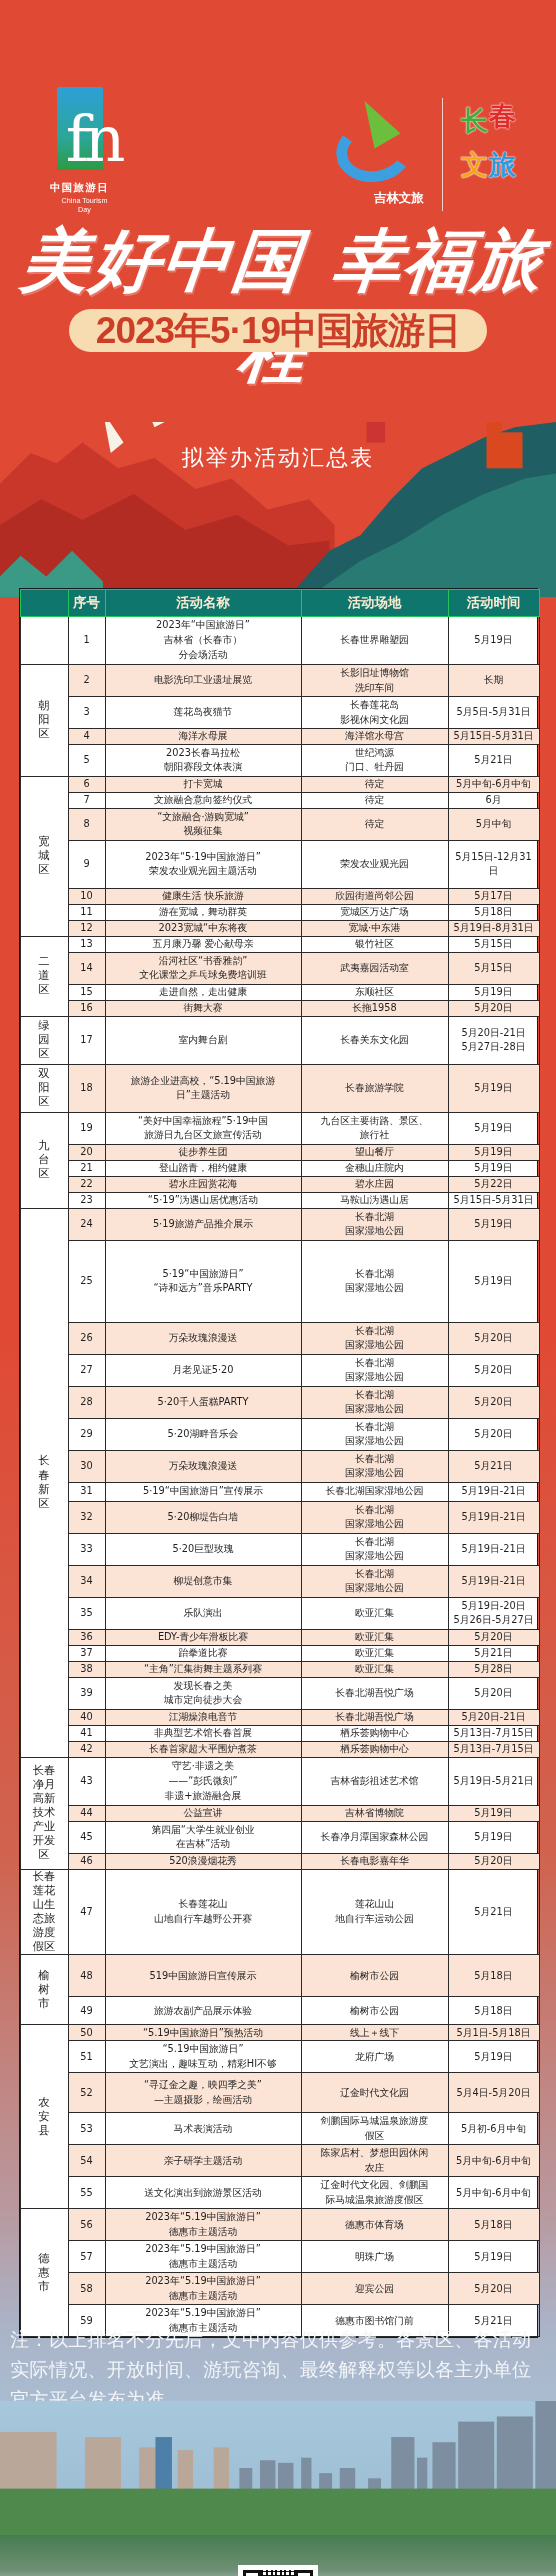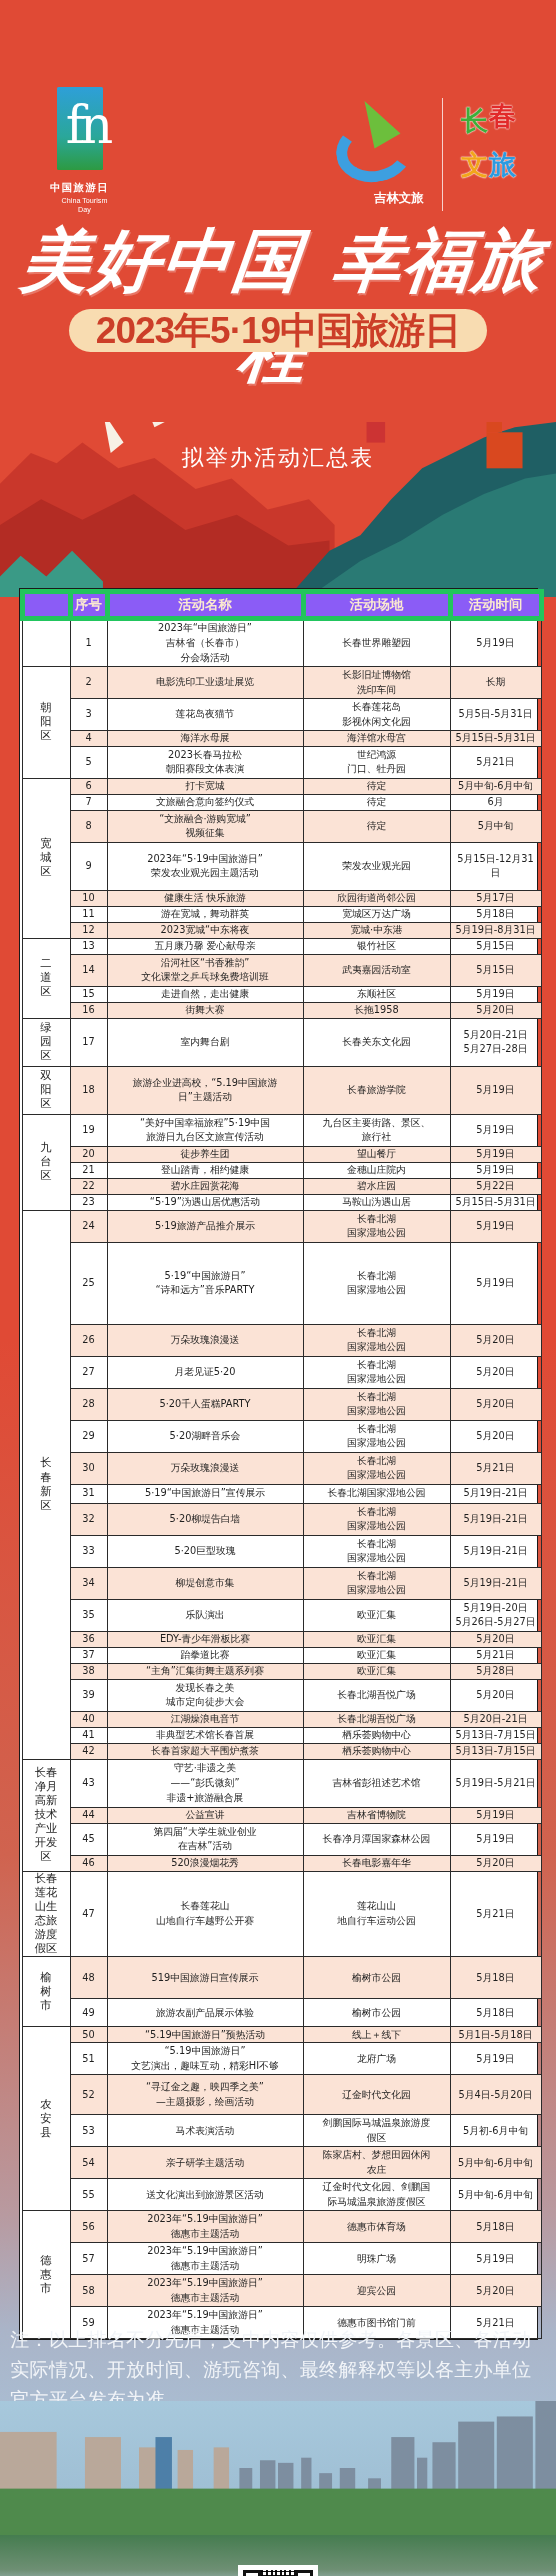--- a/index.html
+++ b/index.html
@@ -14,21 +14,21 @@
       #b89aa0 2215px, #aab4c8 2329px, #a9c6dc 2504px, #9fc3da 2708px);
   }
   
   .logo-ctd { position: absolute; left: 46px; top: 87px; width: 67px; }
   .logo-ctd .mark {
     width: 46px; height: 83px; margin: 0 auto;
     background: linear-gradient(to bottom, #2e9fd8 0%, #2aa79a 60%, #2d9a42 100%);
     border-radius: 1.5px; position: relative;
   }
   .logo-ctd .mark span {
-    position: absolute; left: 9.3px; top: 12px; color: #fff; font-size: 52px;
+    position: absolute; left: 9.3px; top: 20px; color: #fff; font-size: 64px;
     font-family: "DejaVu Serif", serif; line-height: 1; letter-spacing: -5.2px;
   }
   .logo-ctd .cn { color: #fff; font-size: 10.3px; font-weight: bold; text-align: center; margin-top: 11.3px; letter-spacing: 1.5px; }
   .logo-ctd .en { color: #fff; font-size: 7.2px; text-align: center; margin-top: 1px; font-family: "Liberation Sans", sans-serif; margin-left: 10px; }
 
   .logo-jl { position: absolute; left: 330px; top: 98px; width: 98px; height: 113px; }
   .logo-jl .swoosh {
     position: absolute; left: 6.2px; top: 21.6px; width: 77px; height: 62px;
     border: 11.3px solid #3d9fe0; border-radius: 50%; border-top-color: transparent; border-right-color: transparent;
     transform: rotate(-10deg);
@@ -74,22 +74,22 @@
 
   
   .table-wrap { position: absolute; left: 18.5px; top: 588px; width: 519px; border: 1.5px solid #1a1a1a; background: #fff; }
   table { width: 100%; border-collapse: collapse; table-layout: fixed; }
   col.c-dist { width: 48px; }
   col.c-no { width: 37px; }
   col.c-name { width: 196px; }
   col.c-venue { width: 147px; }
   col.c-time { width: 91px; }
   th {
-    background: #8b5cf6; color: #fbe9d0; font-size: 13.4px; font-weight: bold;
-    height: 27px; border: 5px solid #22c55e; text-align: center;
+    background: #0f766e; color: #fbe9d0; font-size: 13.4px; font-weight: bold;
+    height: 27px; border: 1px solid #22c55e; text-align: center;
   }
   td {
     border: 1px solid #2a2a2a; text-align: center; vertical-align: middle;
     font-size: 9.8px; color: #1f1f1f; line-height: 1.5; padding: 0 2.1px;
     font-family: "DejaVu Sans", sans-serif;
   }
   td.dist { background: #fff; font-size: 11.3px; line-height: 1.25; }
   td.dist .v { display: inline-block; width: 1.1em; word-break: break-all; }
   td.dist .h { display: inline-block; width: 2.3em; word-break: break-all; }
   tr.alt td:not(.dist) { background: #fbe3d6; }

